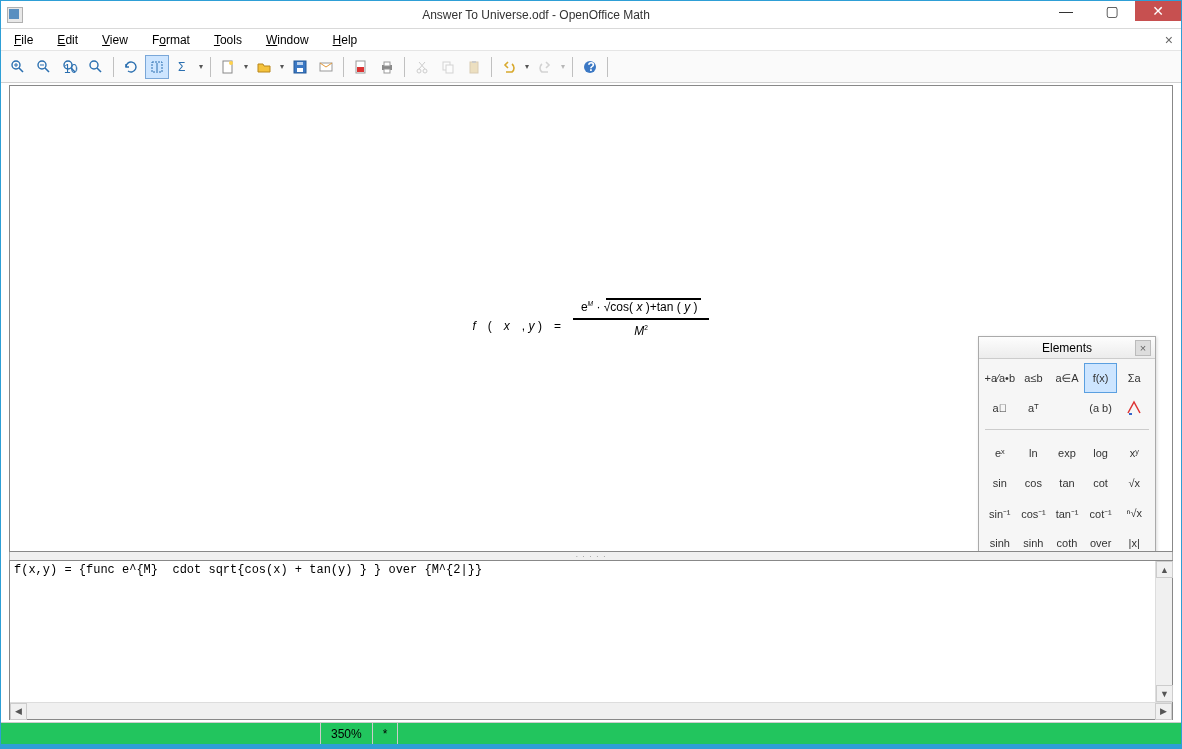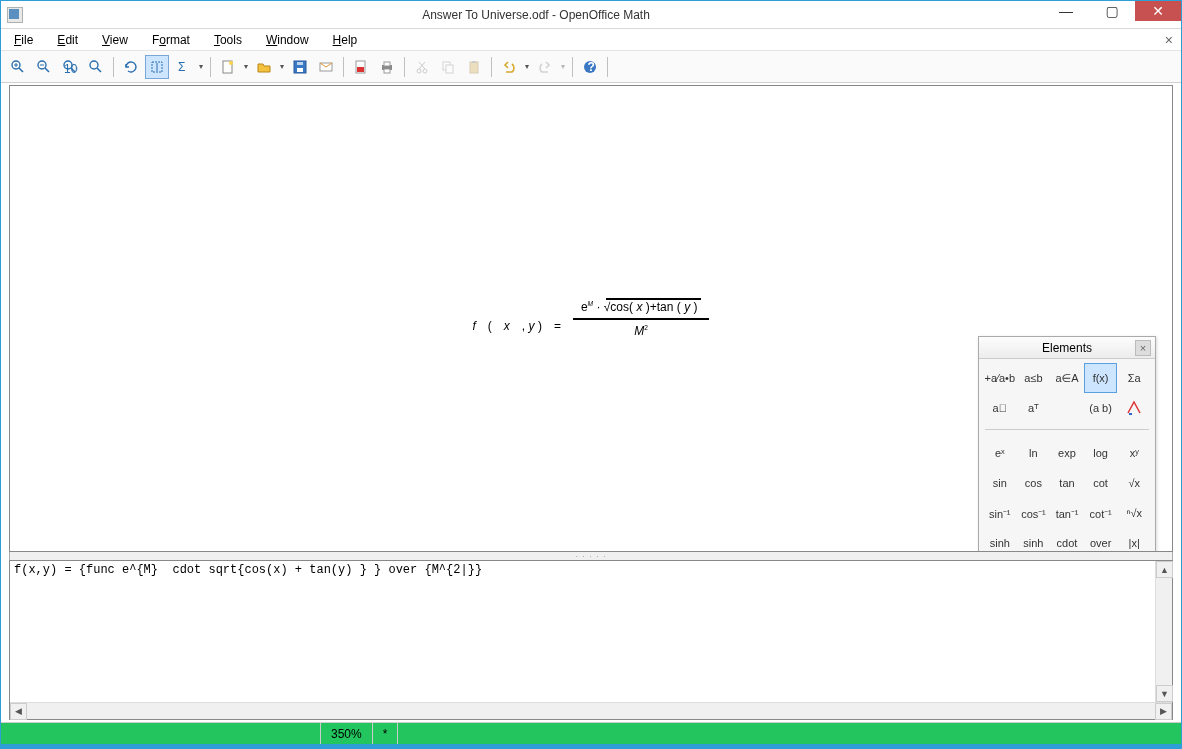--- a/index.html
+++ b/index.html
@@ -269,21 +269,21 @@
         <div class="el-cell">tan</div>
         <div class="el-cell">cot</div>
         <div class="el-cell">√x</div>
         <div class="el-cell">sin⁻¹</div>
         <div class="el-cell">cos⁻¹</div>
         <div class="el-cell">tan⁻¹</div>
         <div class="el-cell">cot⁻¹</div>
         <div class="el-cell">ⁿ√x</div>
         <div class="el-cell">sinh</div>
         <div class="el-cell">sinh</div>
-        <div class="el-cell">cdot</div>
+        <div class="el-cell">coth</div>
         <div class="el-cell">over</div>
         <div class="el-cell">|x|</div>
       </div>
     </div>
   </div>
 
   <div class="splitter"></div>
 
   <div class="editor-wrap" style="position:relative;">
     <div class="editor">f(x,y) = {func e^{M}  cdot sqrt{cos(x) + tan(y) } } over {M^{2|}}</div>

